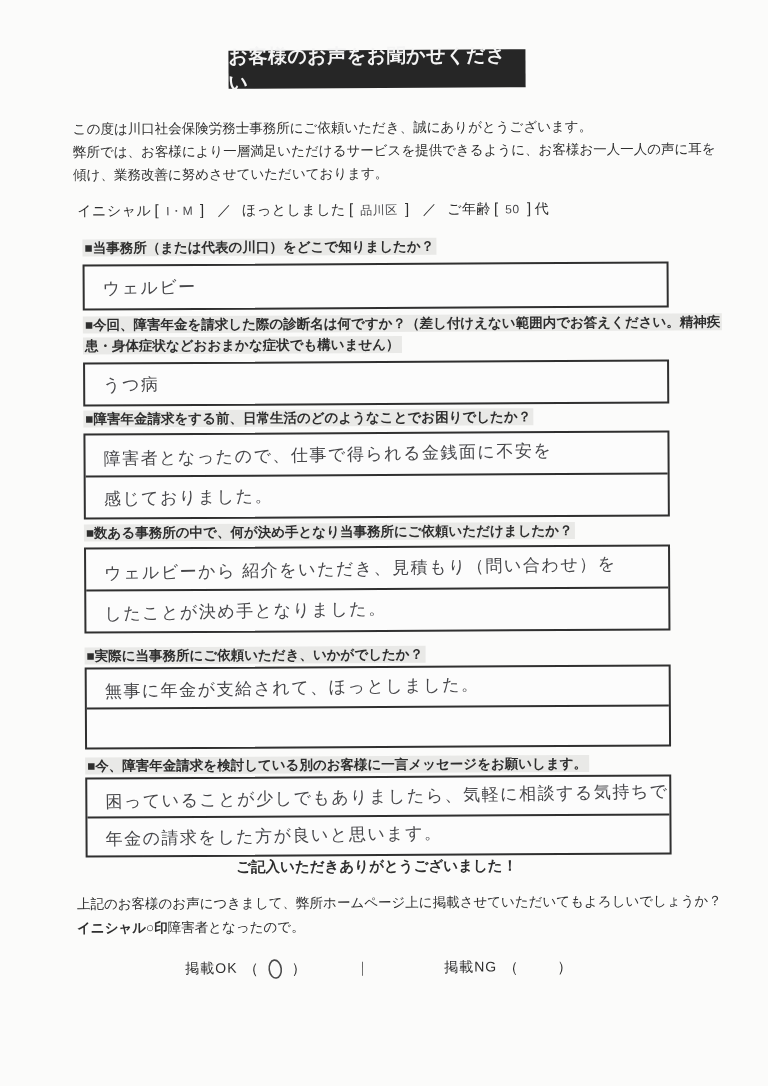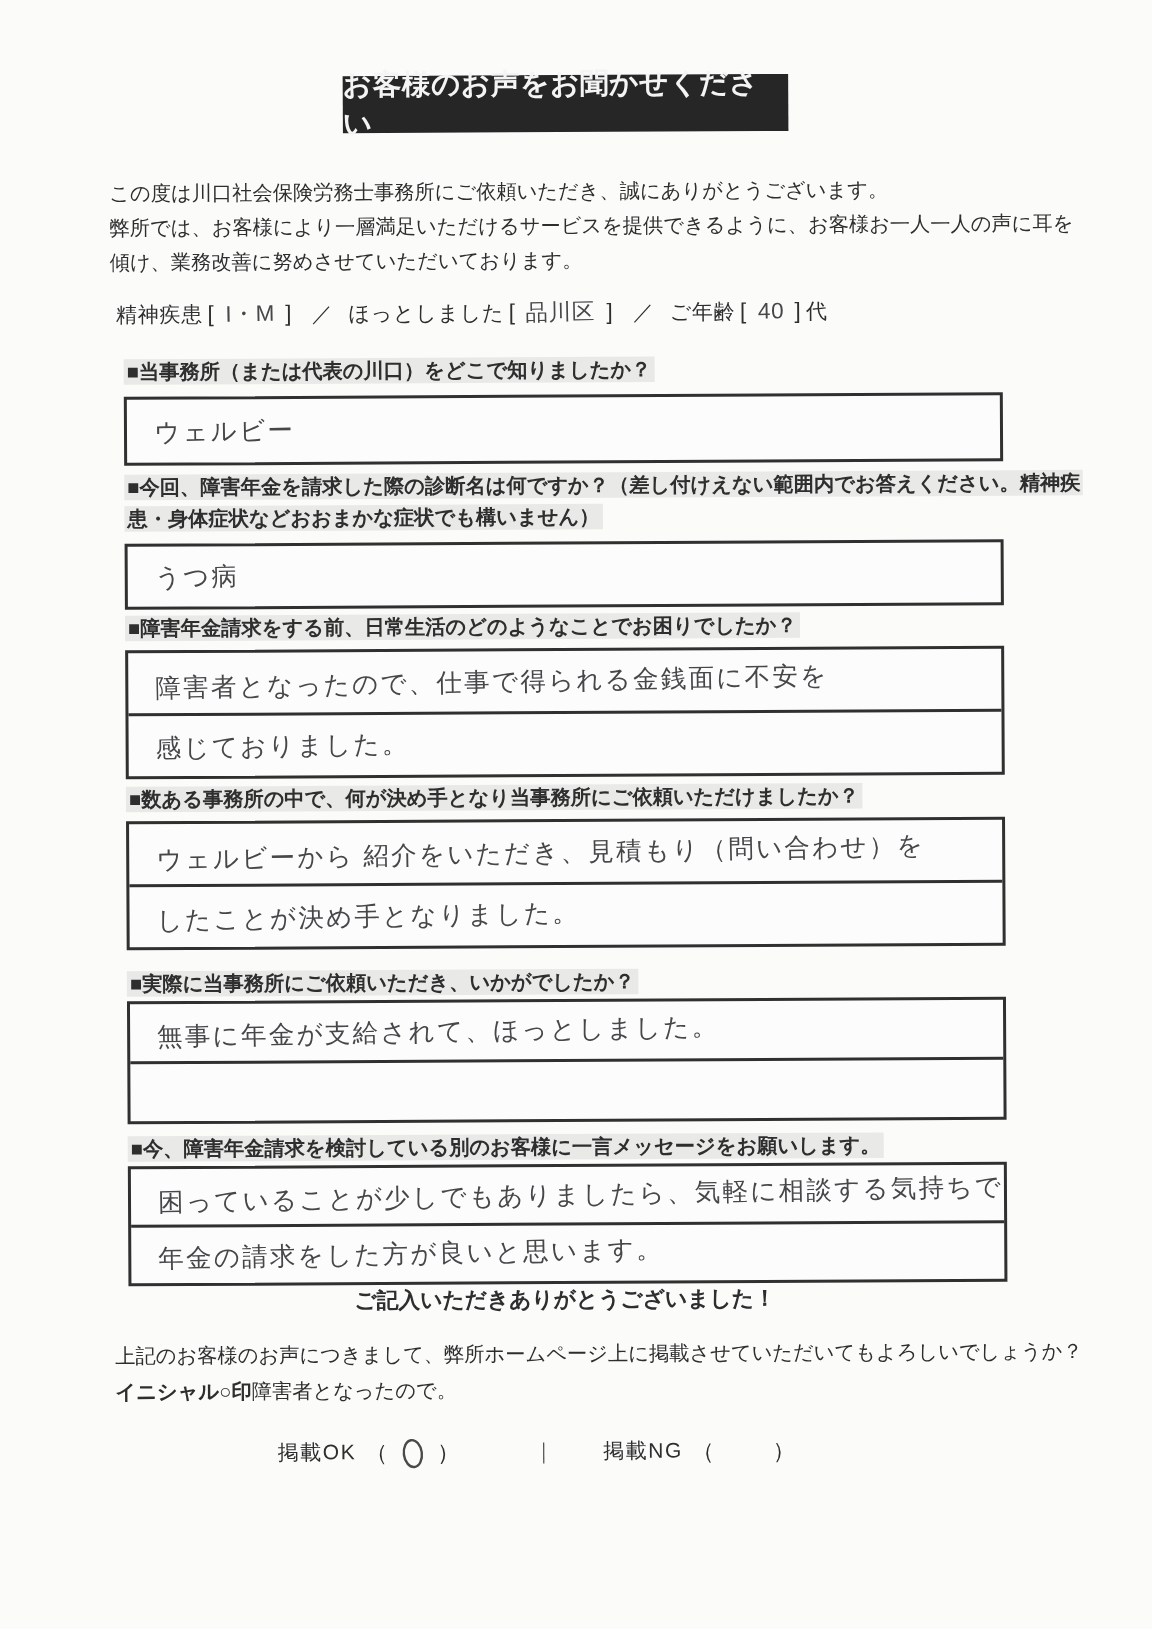--- a/index.html
+++ b/index.html
@@ -32,21 +32,21 @@
     font-size:14px;letter-spacing:0.5px;
     display:flex;align-items:baseline;white-space:nowrap;
   }
   .profile .sep{margin:0 10px;}
   .bracket{margin:0 3px;font-size:15px;}
   .hw{
     font-size:17px;color:#47474a;letter-spacing:1.5px;
     display:inline-block;transform:rotate(-0.8deg);
     line-height:1;
   }
-  .hw-sm{font-size:15px;letter-spacing:0.5px;margin:0 4px;}
+  .hw-sm{font-size:12px;letter-spacing:0.5px;margin:0 4px;}
   .q-label{
     position:absolute;left:84px;width:652px;
     font-size:13.5px;font-weight:bold;line-height:21px;
   }
   .q-label .hl{
     background:#e9e9e7;padding:1px 2px;
     -webkit-box-decoration-break:clone;box-decoration-break:clone;
   }
   .answer-box{
     position:absolute;left:84px;width:582px;
@@ -67,54 +67,54 @@
   .consent{
     position:absolute;left:75px;top:891px;width:652px;
     font-size:13.5px;line-height:24px;
   }
   .publish{
     position:absolute;left:183px;top:956px;
     font-size:14px;display:flex;align-items:center;
     letter-spacing:1px;
   }
   .publish .paren{margin:0 6px;font-size:15px;}
-  .publish .gap-l{margin-left:32px;}
+  .publish .gap-l{margin-left:74px;}
   .publish .gap-r{margin-right:48px;}
   .circle-slot{width:20px;height:24px;display:inline-flex;align-items:center;justify-content:center;}
   .empty-slot{display:inline-block;width:26px;}
   .divider{color:#555;}
 </style>
 </head>
 <body>
 
 <div class="sheet">
 
   <div class="banner">
     <span>お客様のお声をお聞かせください</span>
   </div>
 
   <div class="intro">
     <span>この度は川口社会保険労務士事務所にご依頼いただき、誠にありがとうございます。</span>
     <span>弊所では、お客様により一層満足いただけるサービスを提供できるように、お客様お一人一人の声に耳を傾け、業務改善に努めさせていただいております。</span>
   </div>
 
   <div class="profile">
-    <span>精神疾患</span>
+    <span>イニシャル</span>
     <span class="bracket">[</span>
     <span class="hw hw-sm">I・M</span>
     <span class="bracket">]</span>
     <span class="sep">／</span>
     <span>ほっとしました</span>
     <span class="bracket">[</span>
     <span class="hw hw-sm">品川区</span>
     <span class="bracket">]</span>
     <span class="sep">／</span>
     <span>ご年齢</span>
     <span class="bracket">[</span>
-    <span class="hw hw-sm">40</span>
+    <span class="hw hw-sm">50</span>
     <span class="bracket">]</span>
     <span>代</span>
   </div>
 
   <div class="q-label" style="top:236px">
     <span class="hl">■当事務所（または代表の川口）をどこで知りましたか？</span>
   </div>
   <div class="answer-box" style="top:263px">
     <div class="answer-row h42">
       <span class="hw">ウェルビー</span>

